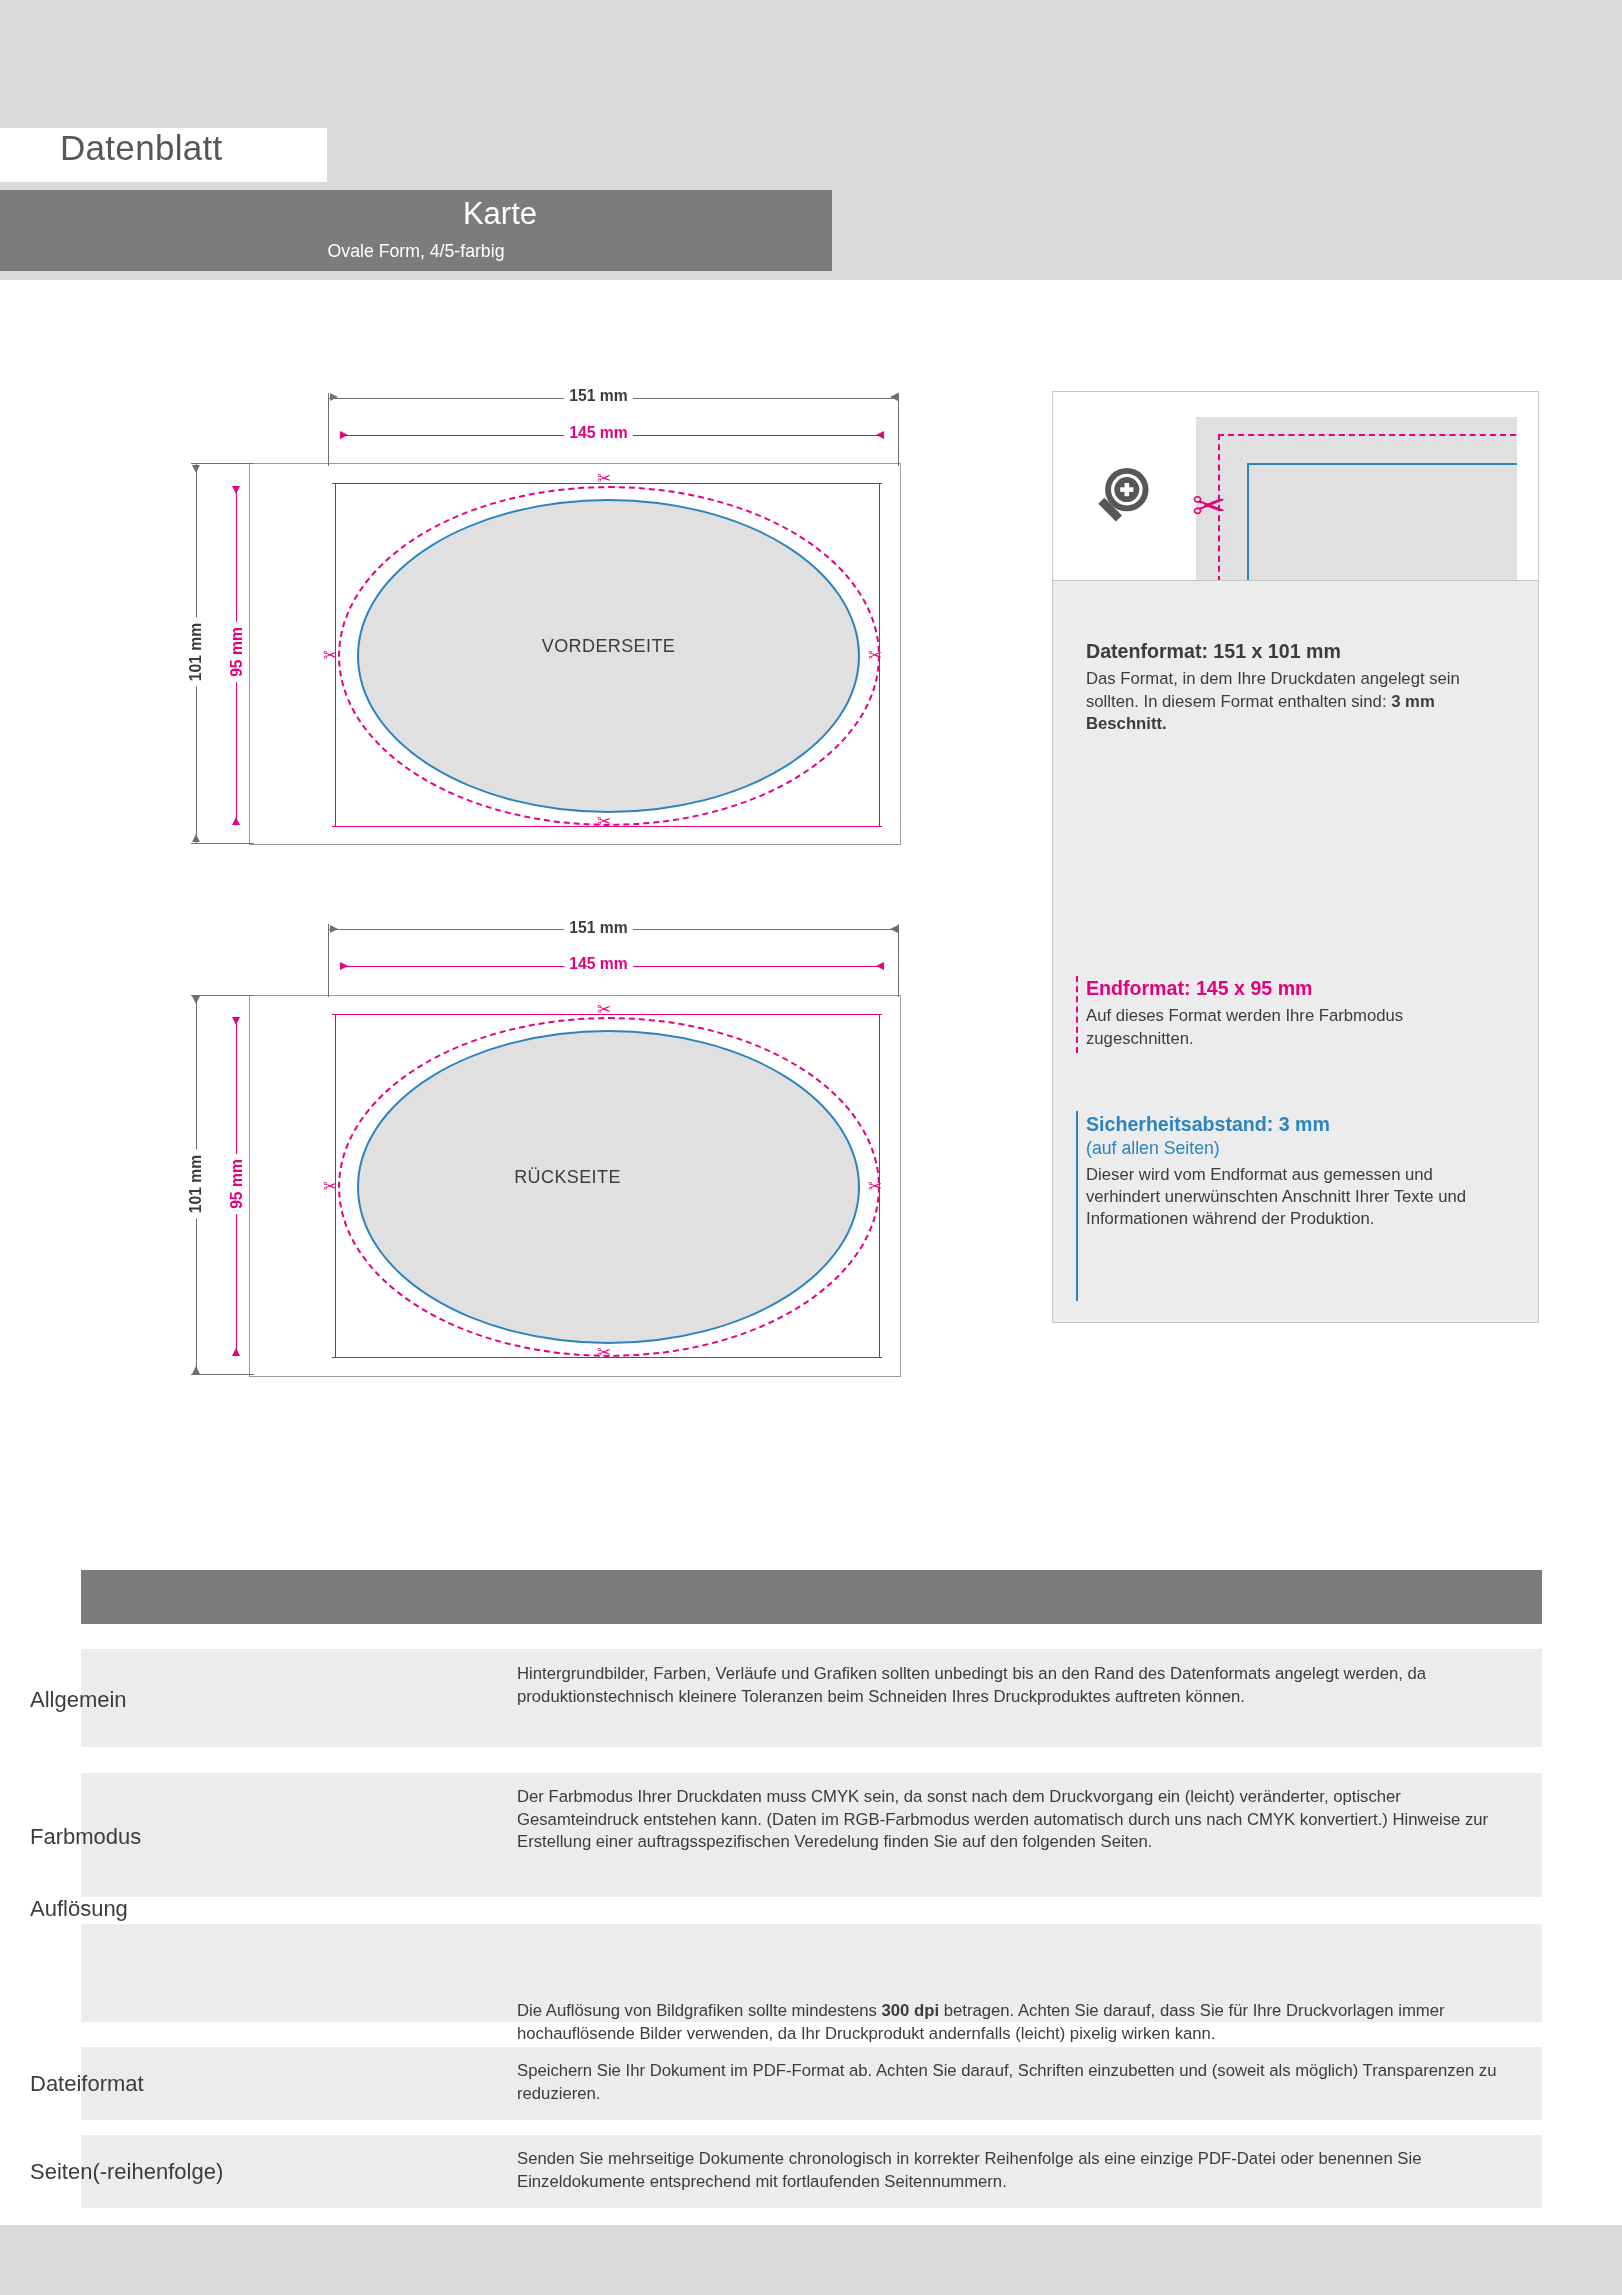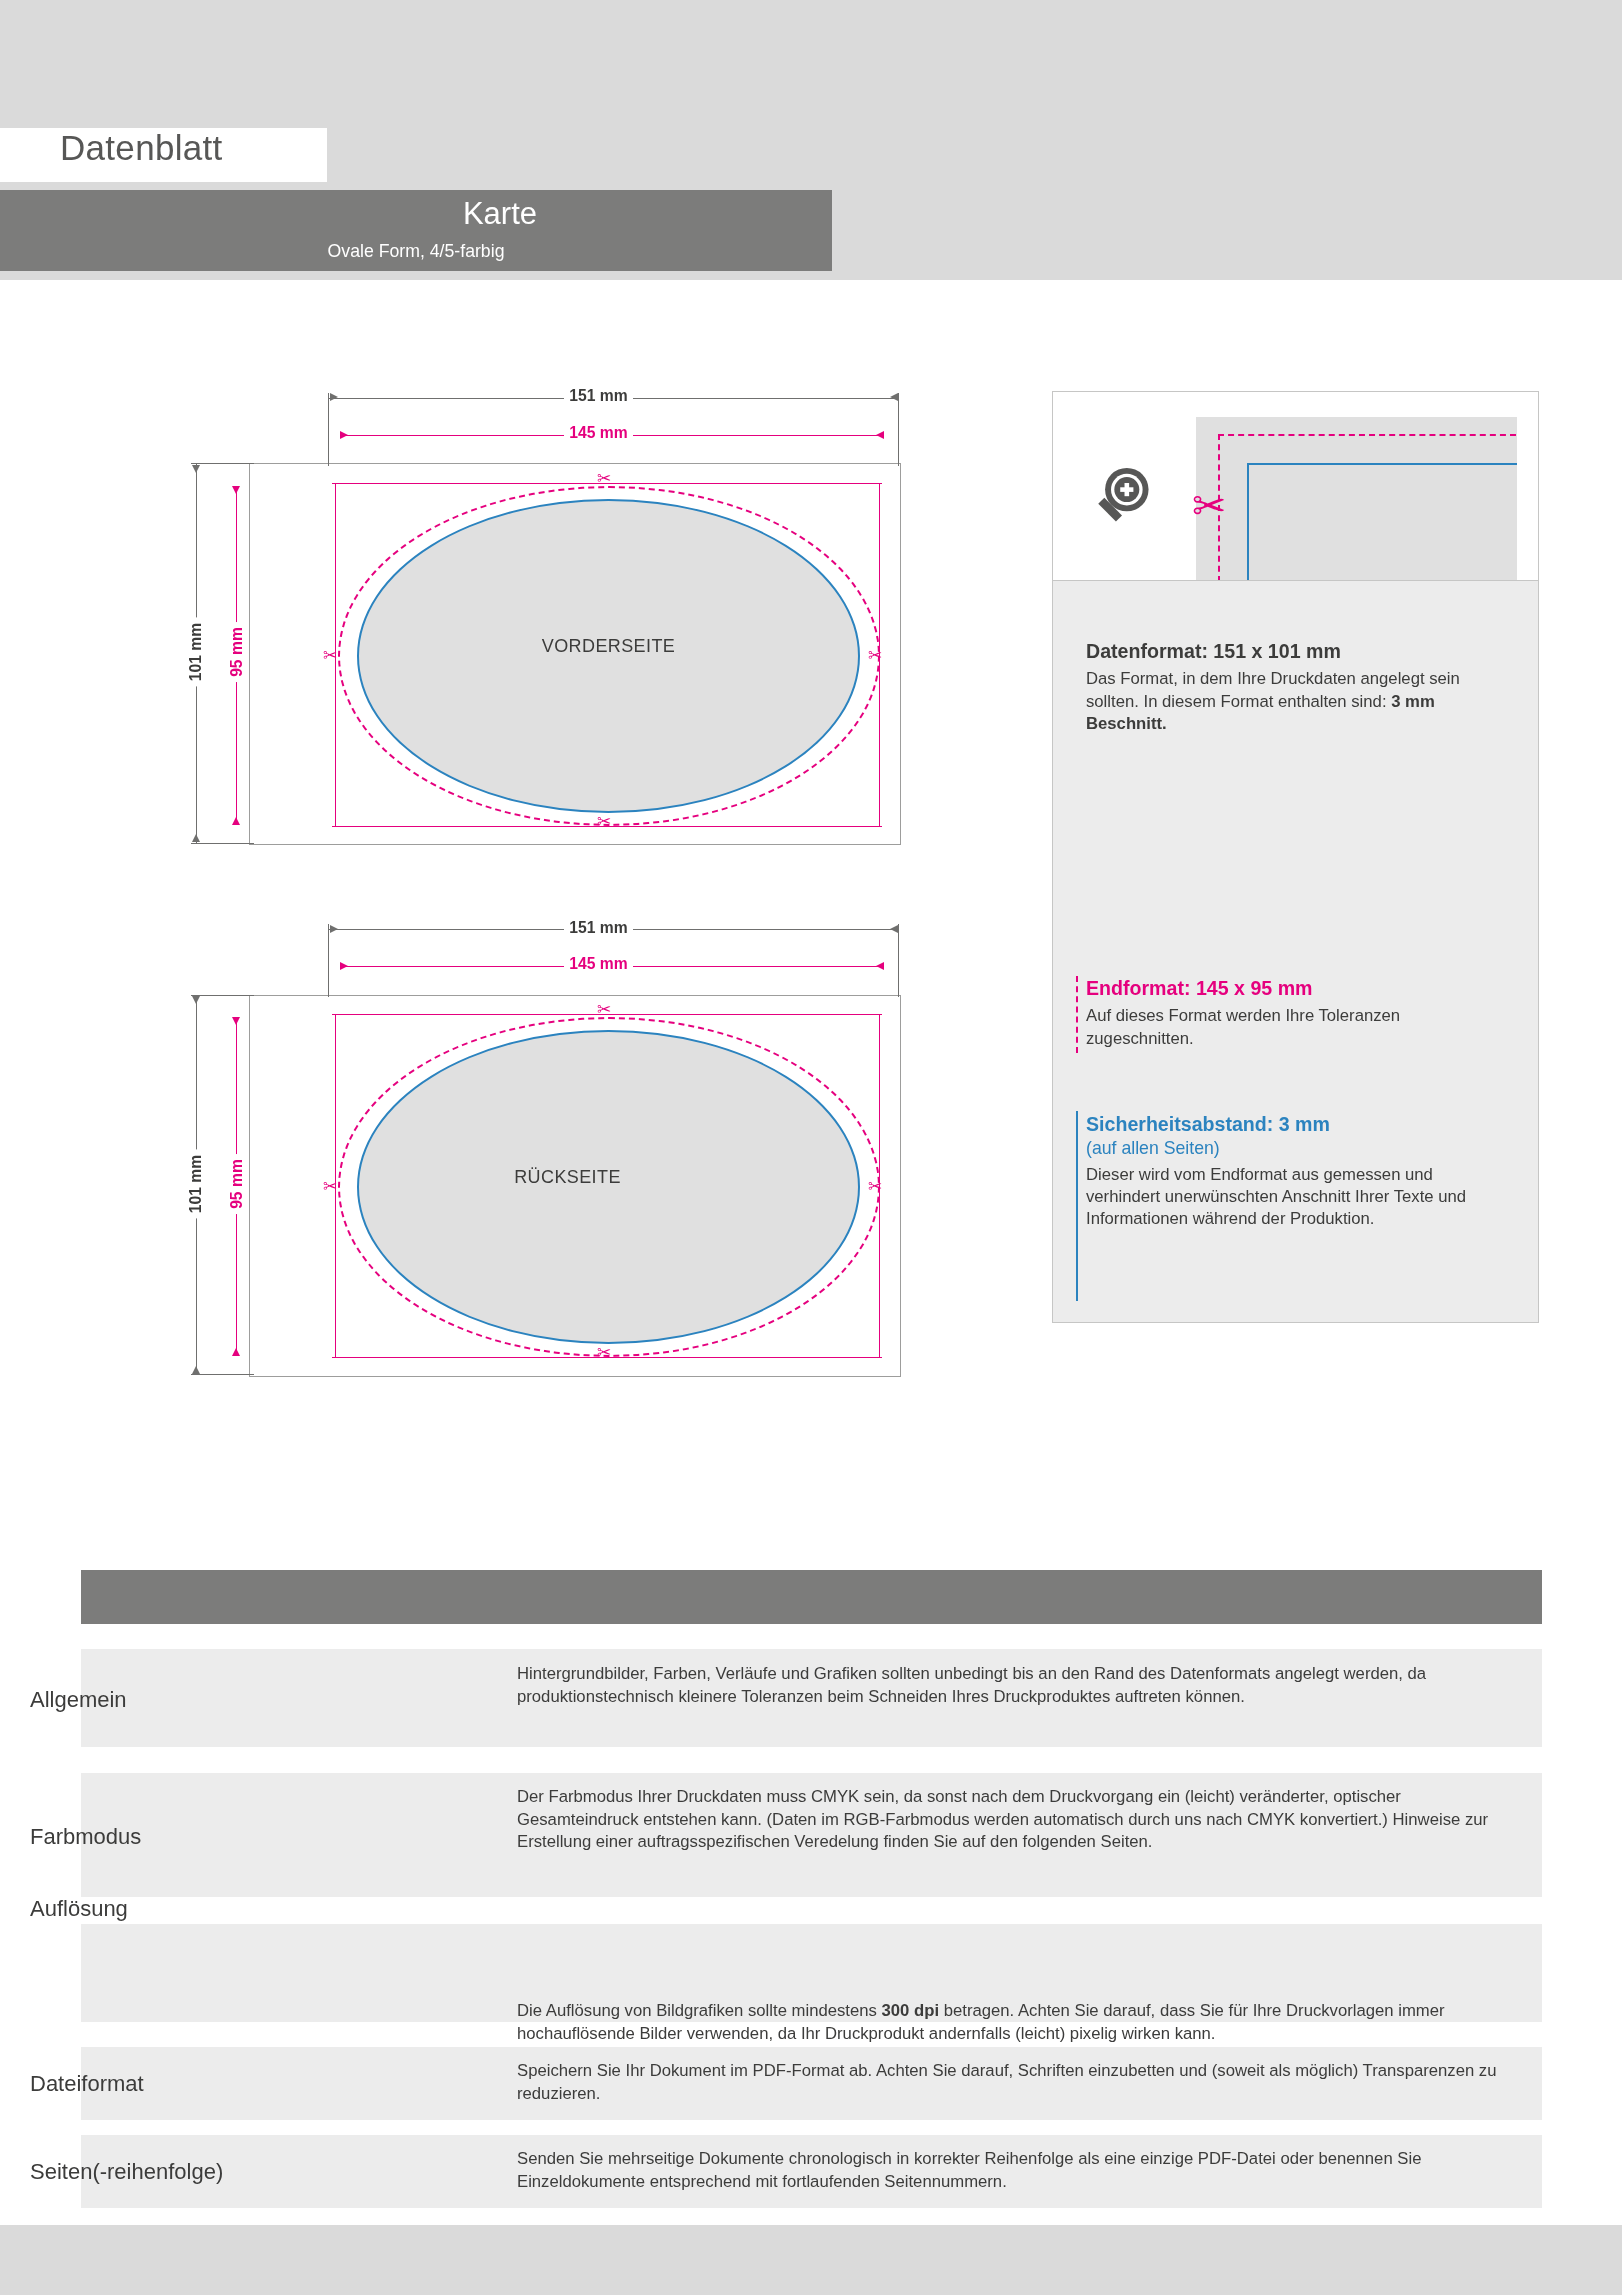--- a/index.html
+++ b/index.html
@@ -422,21 +422,21 @@
 <div class="info-text" style="top:638px;">
   <div class="info-head">Datenformat: 151 x 101 mm</div>
   <div style="margin-top:3.9px;">
     <span>Das Format, in dem Ihre Druckdaten angelegt sein sollten. In diesem Format enthalten sind: </span><span class="bold">3 mm Beschnitt.</span>
   </div>
 </div>
 
 <div class="marker-dashed" style="top:976px; height:77px;"></div>
 <div class="info-text" style="top:975px;">
   <div class="info-head pink">Endformat: 145 x 95 mm</div>
-  <div style="margin-top:3.9px;">Auf dieses Format werden Ihre Toleranzen zugeschnitten.</div>
+  <div style="margin-top:3.9px;">Auf dieses Format werden Ihre Farbmodus zugeschnitten.</div>
 </div>
 
 <div class="marker-solid" style="top:1111px; height:190px;"></div>
 <div class="info-text" style="top:1111px;">
   <div class="info-head blue">Sicherheitsabstand: 3 mm</div>
   <div class="info-sub blue">(auf allen Seiten)</div>
   <div style="margin-top:2.6px;">Dieser wird vom Endformat aus gemessen und verhindert unerwünschten Anschnitt Ihrer Texte und Informationen während der Produktion.</div>
 </div>
 
 <div class="tips-header">

